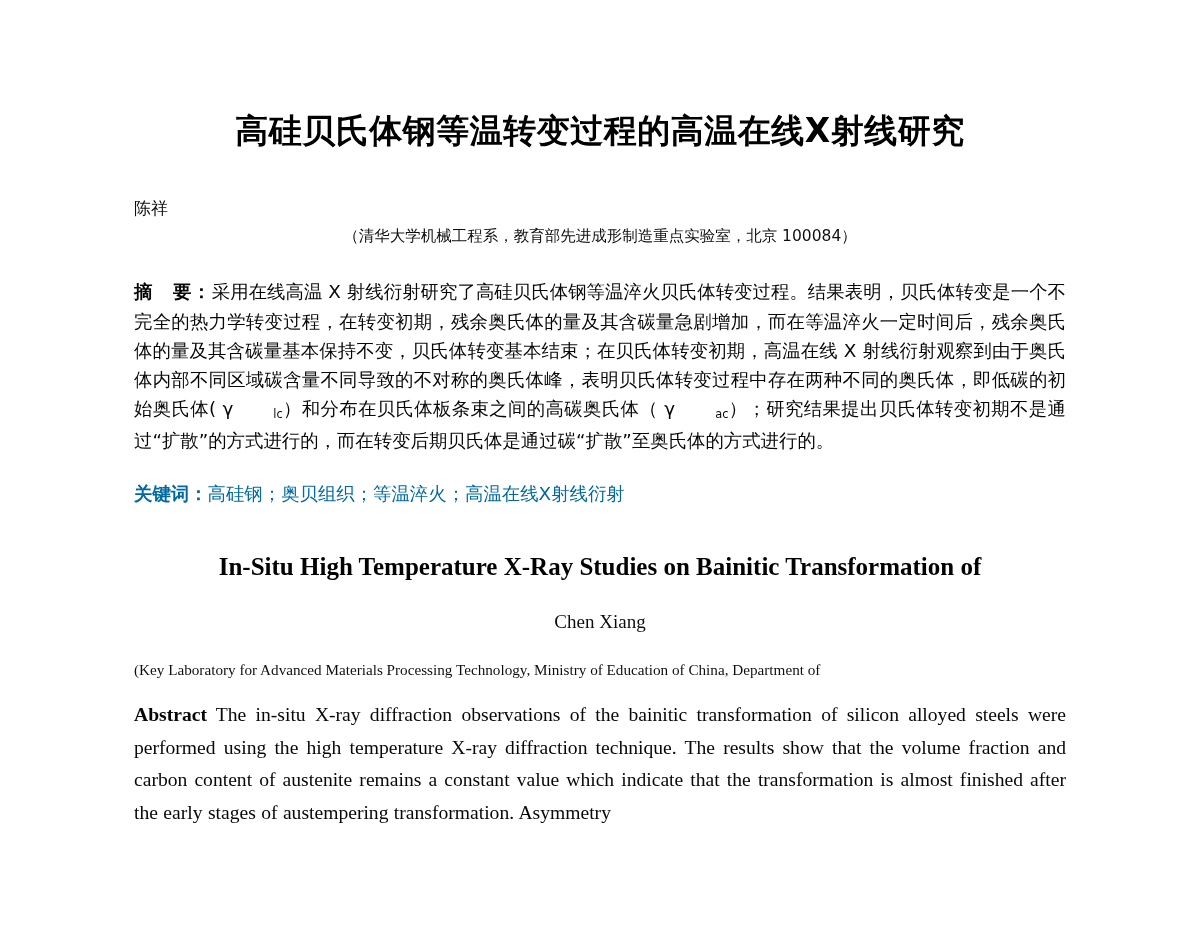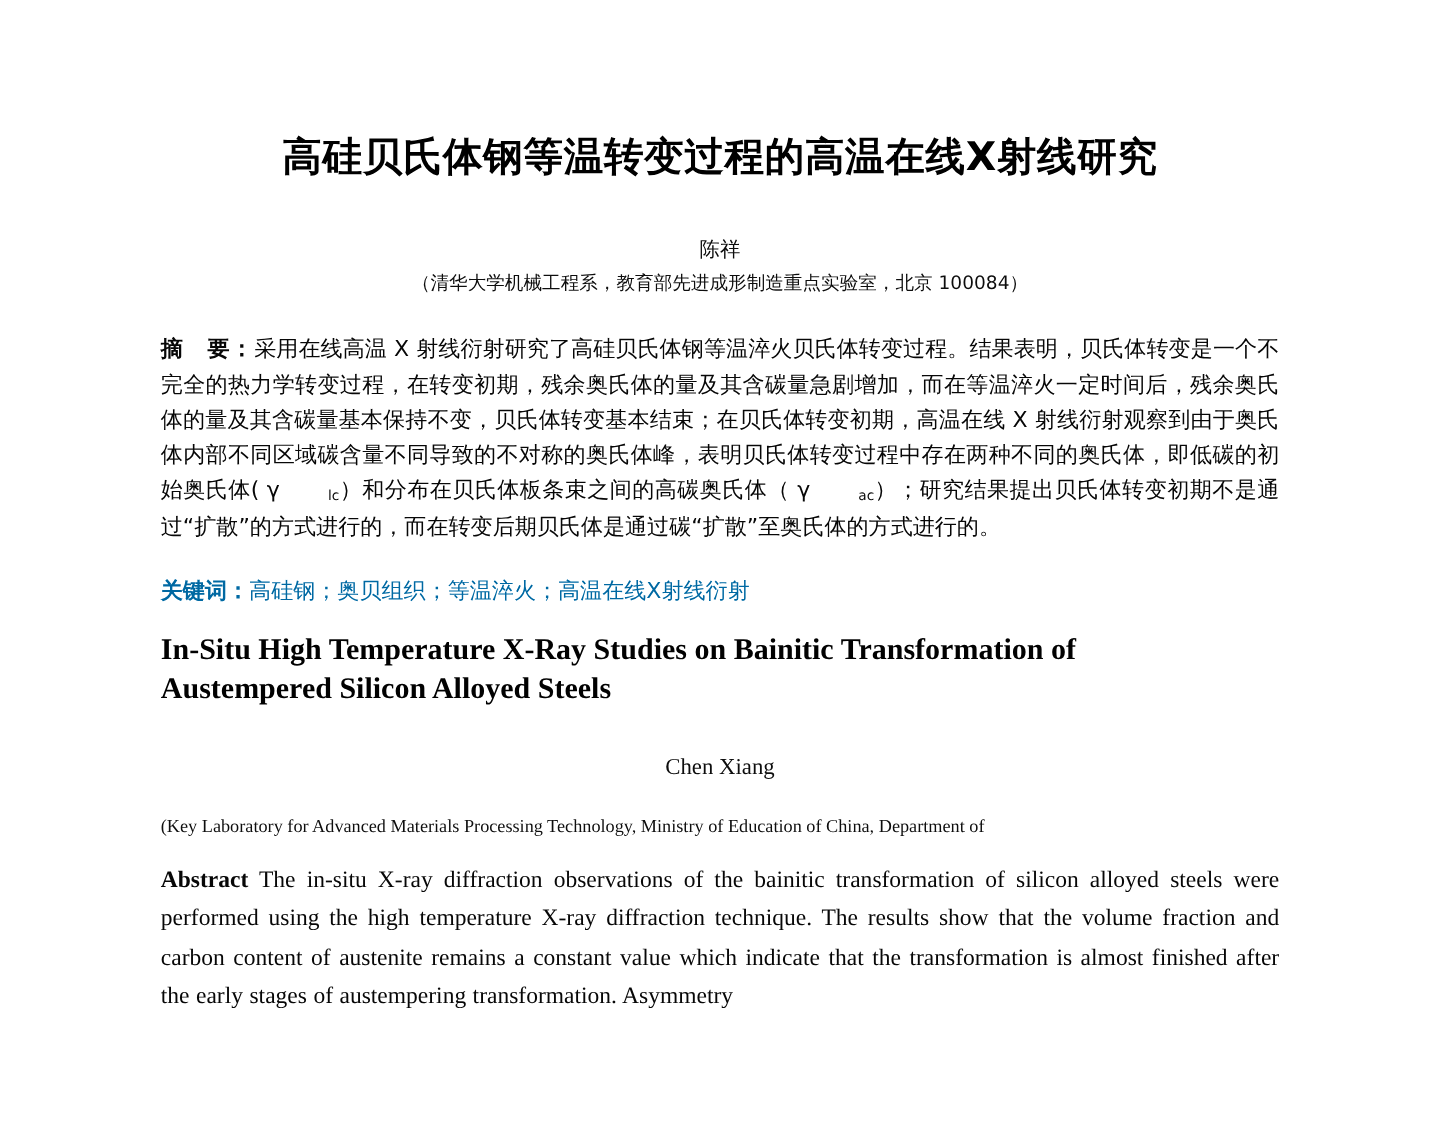--- a/index.html
+++ b/index.html
@@ -37,21 +37,20 @@
     line-height: 1.18;
     font-weight: bold;
     letter-spacing: 0.5px;
     font-family: "DejaVu Sans", "Liberation Sans", sans-serif;
     color: #000;
   }
 
   
   .cn-author {
     margin-top: 46px;
-    text-align: center;
     font-size: 17px;
     line-height: 1.4;
     font-family: "DejaVu Sans", "Liberation Sans", sans-serif;
     color: #111;
   }
   .cn-affil {
     margin-top: 5px;
     text-align: center;
     font-size: 15.5px;
     line-height: 1.4;
@@ -86,28 +85,29 @@
   sub.sm {
     font-size: 0.62em;
     vertical-align: baseline;
     position: relative;
     bottom: -0.28em;
     margin-left: 40px;
   }
 
   
   .en-title {
-    margin-top: 18px;
+    margin-top: 42px;
+    text-align: center;
     font-size: 25px;
     line-height: 33px;
     font-family: "Liberation Serif", "DejaVu Serif", serif;
     color: #060606;
   }
   .en-author {
-    margin-top: 37px;
+    margin-top: 27px;
     text-align: center;
     font-size: 19px;
     line-height: 1.3;
     font-family: "Liberation Serif", "DejaVu Serif", serif;
     color: #111;
   }
   .en-affil {
     margin-top: 25px;
     text-align: left;
     font-size: 15.2px;
@@ -147,21 +147,20 @@
     <p class="cn-abstract">
       <span class="lbl">摘　要：</span><span>采用在线高温 X 射线衍射研究了高硅贝氏体钢等温淬火贝氏体转变过程。结果表明，贝氏体转变是一个不完全的热力学转变过程，在转变初期，残余奥氏体的量及其含碳量急剧增加，而在等温淬火一定时间后，残余奥氏体的量及其含碳量基本保持不变，贝氏体转变基本结束；在贝氏体转变初期，高温在线 X 射线衍射观察到由于奥氏体内部不同区域碳含量不同导致的不对称的奥氏体峰，表明贝氏体转变过程中存在两种不同的奥氏体，即低碳的初始奥氏体( γ</span><sub class="sm">lc</sub><span>）和分布在贝氏体板条束之间的高碳奥氏体（ γ</span><sub class="sm">ac</sub><span>）；研究结果提出贝氏体转变初期不是通过“扩散”的方式进行的，而在转变后期贝氏体是通过碳“扩散”至奥氏体的方式进行的。</span>
     </p>
 
     <p class="cn-keywords">
       <span class="lbl">关键词：</span><span>高硅钢；奥贝组织；等温淬火；高温在线X射线衍射</span>
     </p>
 
     <h2 class="en-title">
       <span>In-Situ High Temperature X-Ray Studies on Bainitic Transformation of</span><br>
-      <span>Austempered Silicon Alloyed Steels</span>
     </h2>
 
     <div class="en-author">Chen Xiang</div>
 
     <div class="en-affil">
       <span>(Key Laboratory for Advanced Materials Processing Technology, Ministry of Education of China, Department of</span><br>
     </div>
 
     <p class="en-abstract">
       <span class="lbl">Abstract</span>

